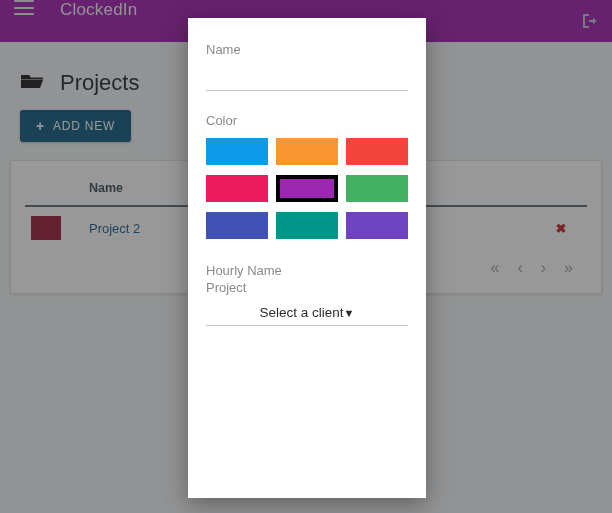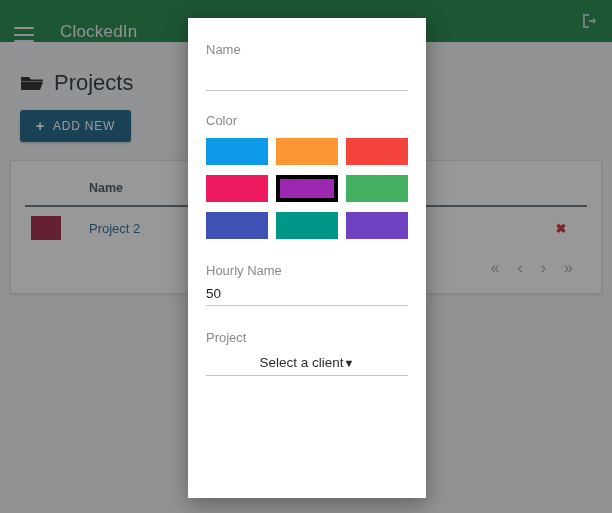--- a/index.html
+++ b/index.html
@@ -18,23 +18,23 @@
   
   #app-page {
     position: absolute;
     inset: 0;
     background: #f4f6f7;
   }
 
   
   #app-header {
     height: 42px;
-    background: #15803d;
-    display: flex;
-    align-items: flex-end;
+    background: #a21caf;
+    display: flex;
+    align-items: flex-start;
     padding: 0 14px;
     box-sizing: border-box;
     position: relative;
   }
   #hamburger {
     width: 20px;
     height: 15px;
     display: flex;
     flex-direction: column;
     justify-content: space-between;
@@ -61,22 +61,22 @@
     display: flex;
     align-items: center;
   }
 
   
   #content {
     padding: 16px 0 0 0;
   }
   #page-head {
     display: flex;
-    align-items: flex-end;
-    gap: 10px;
+    align-items: center;
+    gap: 16px;
     padding: 12px 20px 0 20px;
   }
   #page-title {
     font-size: 22px;
     color: #1b2733;
     font-weight: 400;
   }
   #add-new-btn {
     margin: 14px 0 0 20px;
     background: #0d5a80;
@@ -338,21 +338,20 @@
       <div class="color-swatch" style="background: rgb(244, 68, 60);"></div>
       <div class="color-swatch" style="background: rgb(238, 26, 96);"></div>
       <div class="color-swatch selected" style="background: rgb(156, 39, 176);"></div>
       <div class="color-swatch" style="background: rgb(68, 176, 98);"></div>
       <div class="color-swatch" style="background: rgb(63, 81, 181);"></div>
       <div class="color-swatch" style="background: rgb(0, 150, 136);"></div>
       <div class="color-swatch" style="background: rgb(111, 66, 193);"></div>
     </div>
 
   <div class="field-label" id="rate-label">Hourly Name</div>
-  <input id="rate-input" class="underline-input" type="text" value="50" style="">
 
   <div class="field-label" id="client-label">Project</div>
   <div id="client-select-row">
     <span id="client-value">Select a client</span>
     <span id="client-caret">▼</span>
   </div>
 
 
 </div>
 

